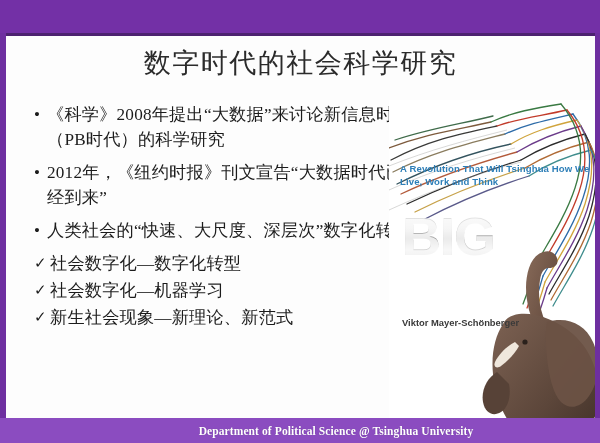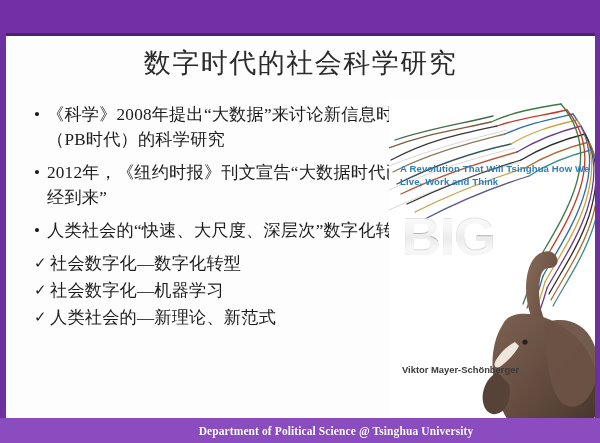--- a/index.html
+++ b/index.html
@@ -171,21 +171,20 @@
   }
   .cover-authors {
     position: absolute;
     left: 13px;
     top: 216px;
     font-family: "Liberation Sans", "DejaVu Sans", sans-serif;
     font-weight: bold;
     font-size: 9.4px;
     line-height: 13px;
     color: #3a3a3a;
-    margin-top: 47px;
   }
   .cover-authors .and { color: #8a8a8a; font-weight: bold; }
 
   .cover-art { position: absolute; inset: 0; }
 </style>
 </head>
 <body>
 
 <div id="slide">
 
@@ -226,21 +225,21 @@
         <span class="bullet-text">社会数字化—数字化转型</span>
       </div>
 
       <div class="bullet-row">
         <span class="bullet-marker check">✓</span>
         <span class="bullet-text">社会数字化—机器学习</span>
       </div>
 
       <div class="bullet-row">
         <span class="bullet-marker check">✓</span>
-        <span class="bullet-text">人类社会的—新理论、新范式</span>
+        <span class="bullet-text">新生社会现象—新理论、新范式</span>
       </div>
 
     </div>
 
     <div class="book-cover">
       <div class="cover-inner"></div>
 
       <svg class="cover-art" viewBox="0 0 206 318" preserveAspectRatio="none">
         <defs>
           <linearGradient id="trunkg" x1="0" y1="0" x2="1" y2="1">

